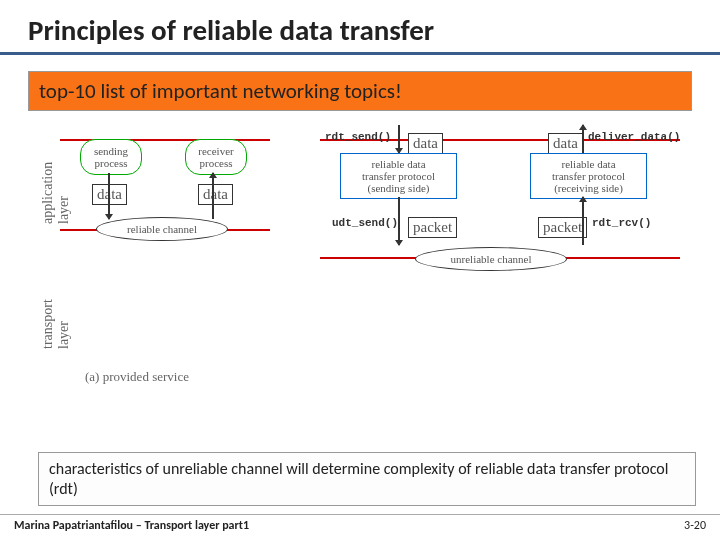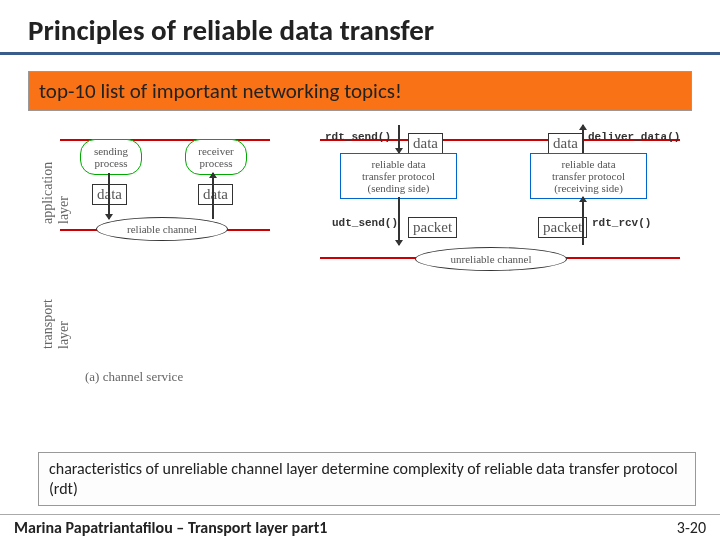--- a/index.html
+++ b/index.html
@@ -133,21 +133,21 @@
     color: #222;
     line-height: 1.25;
   }
   .footer {
     position: absolute;
     left: 0;
     right: 0;
     bottom: 0;
     height: 22px;
     border-top: 1px solid #aaa;
-    font-size: 16px;
+    font-size: 12px;
     color: #222;
     padding: 3px 14px 0 14px;
     display: flex;
     justify-content: space-between;
   }
   .footer-left { font-weight: bold; }
 </style>
 </head>
 <body>
 
@@ -167,21 +167,21 @@
   <div class="box green" style="left:60px; top:10px; width:60px; height:34px;">sending
 process</div>
   <div class="box green" style="left:165px; top:10px; width:60px; height:34px;">receiver
 process</div>
   <div class="small-label" style="left:72px; top:55px;">data</div>
   <div class="small-label" style="left:178px; top:55px;">data</div>
   <div class="arrow" style="left:88px; top:44px; height:46px;"></div>
   <div class="arrow up" style="left:192px; top:44px; height:46px;"></div>
   <div class="red-line" style="left:40px; top:100px; width:210px;"></div>
   <div class="oval" style="left:76px; top:88px; width:130px; height:22px;">reliable channel</div>
-  <div class="caption" style="left:65px; top:240px;">(a) channel service</div>
+  <div class="caption" style="left:65px; top:240px;">(a) provided service</div>
 
   <div class="red-line" style="left:300px; top:10px; width:360px;"></div>
 
   <div class="func-label" style="left:305px; top:2px;">rdt_send()</div>
   <div class="small-label" style="left:388px; top:4px;">data</div>
   <div class="arrow" style="left:378px; top:-4px; height:28px;"></div>
 
   <div class="small-label" style="left:528px; top:4px;">data</div>
   <div class="arrow up" style="left:562px; top:-4px; height:28px;"></div>
   <div class="func-label" style="left:568px; top:2px;">deliver_data()</div>
@@ -199,18 +199,18 @@
 
   <div class="small-label" style="left:518px; top:88px;">packet</div>
   <div class="arrow up" style="left:562px; top:68px; height:48px;"></div>
   <div class="func-label" style="left:572px; top:88px;">rdt_rcv()</div>
 
   <div class="red-line" style="left:300px; top:128px; width:360px;"></div>
   <div class="oval" style="left:395px; top:118px; width:150px; height:22px;text-align:right;">unreliable channel</div>
 
 </div>
 
-<div class="bottom-box">characteristics of unreliable channel layer determine complexity of reliable data transfer protocol (rdt)</div>
+<div class="bottom-box">characteristics of unreliable channel will determine complexity of reliable data transfer protocol (rdt)</div>
 
 <div class="footer">
   <span class="footer-left">Marina Papatriantafilou – Transport layer part1</span>
   <span>3-20</span>
 </div>
 
 </body></html>

